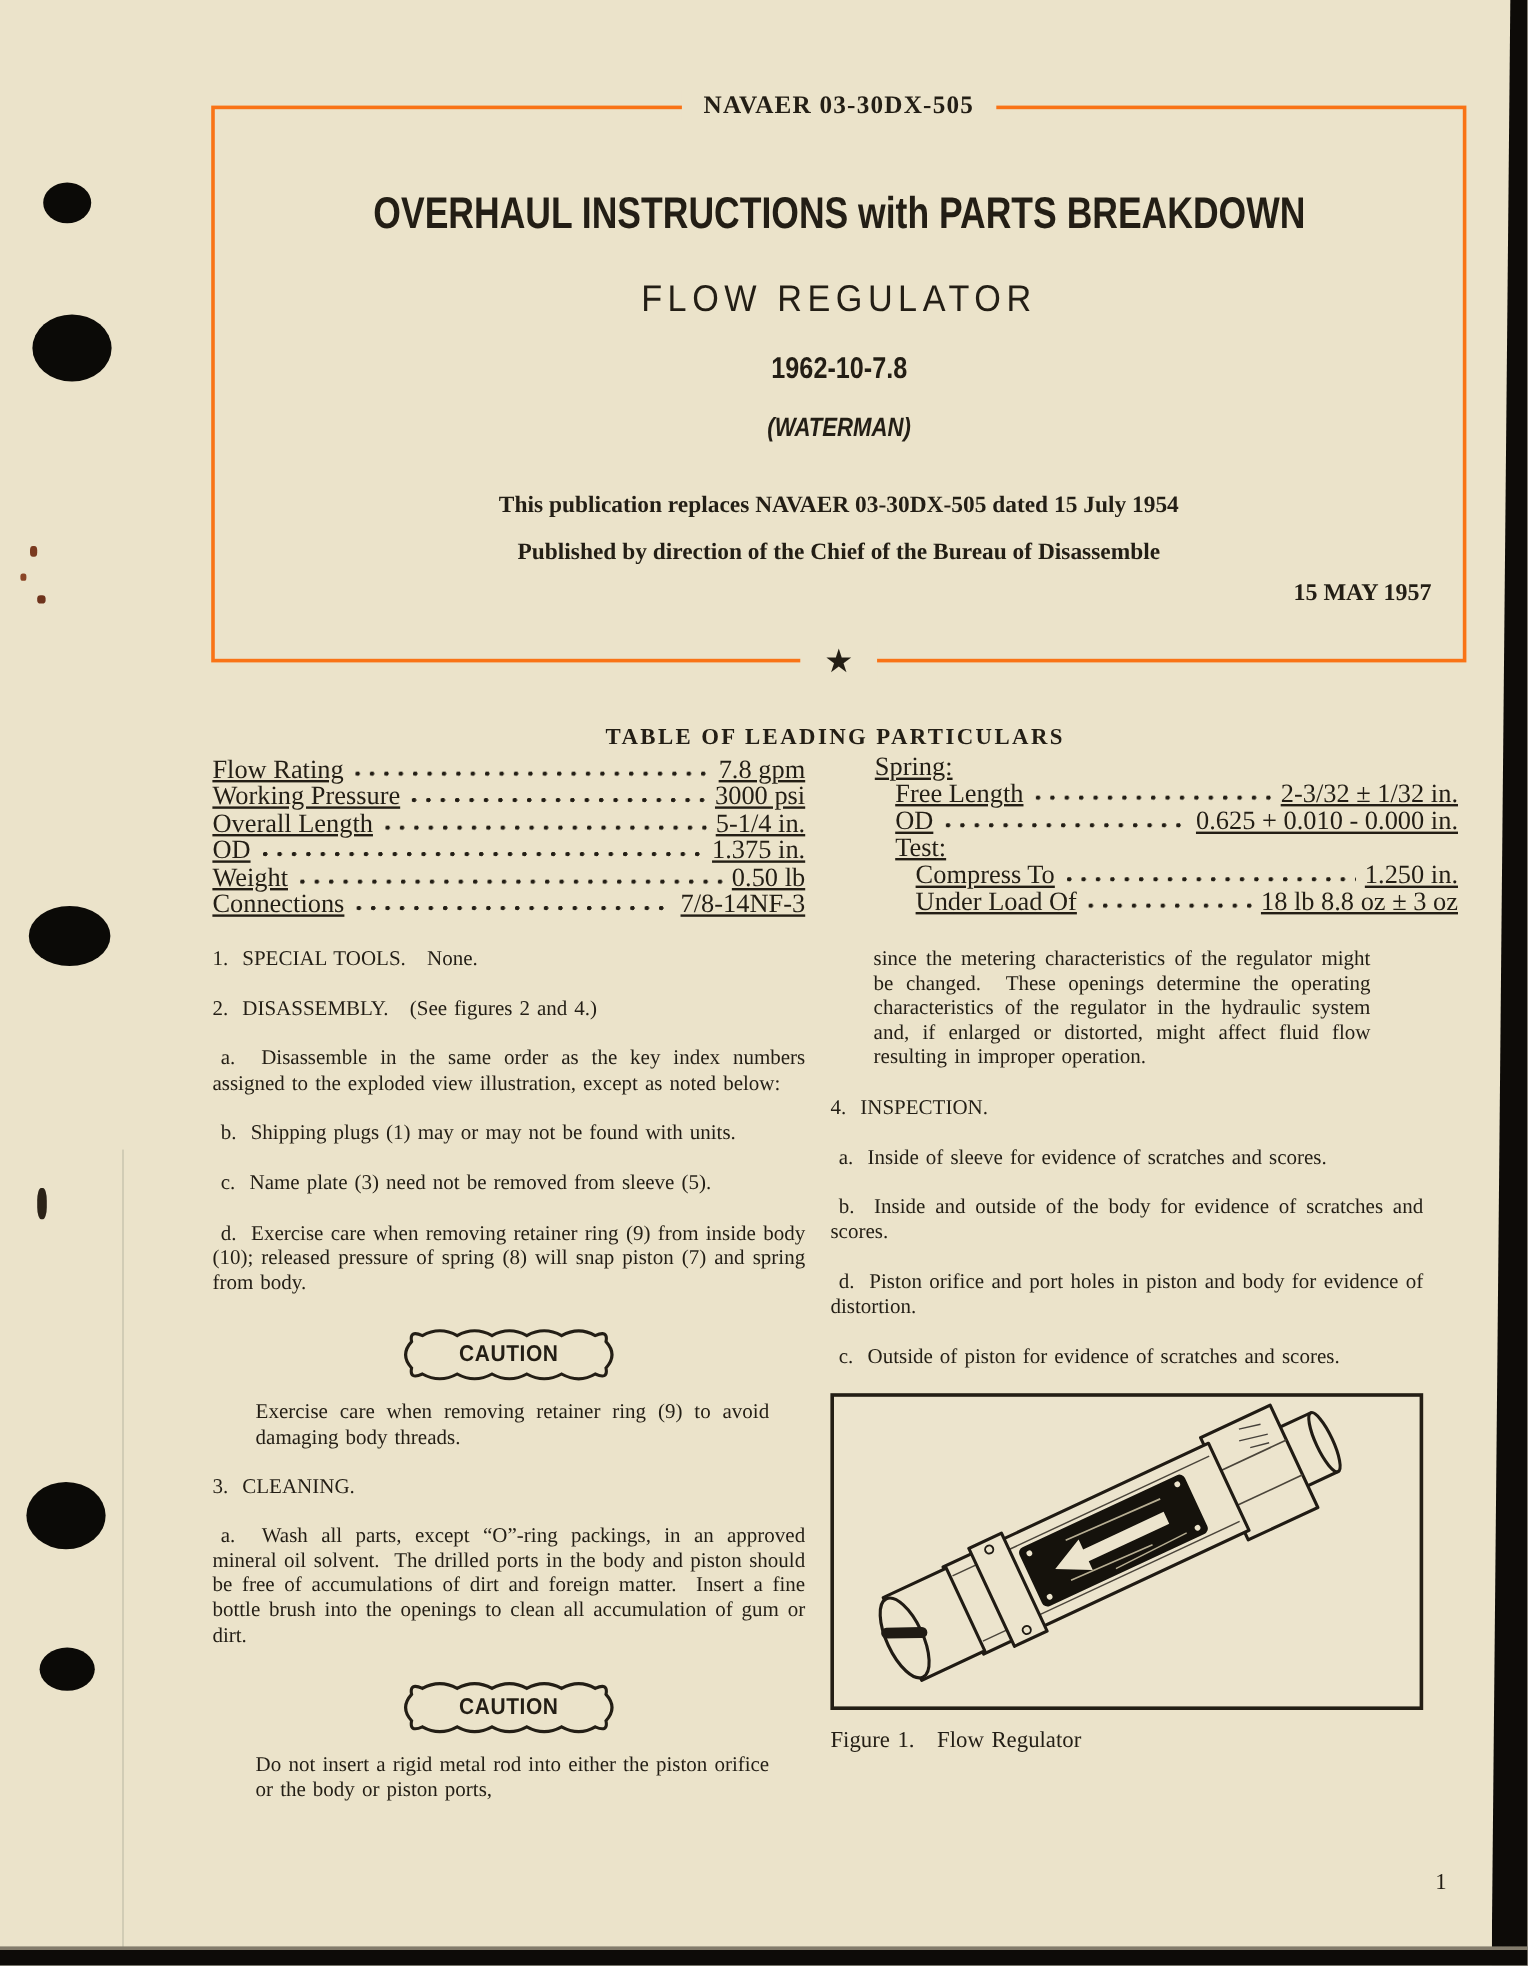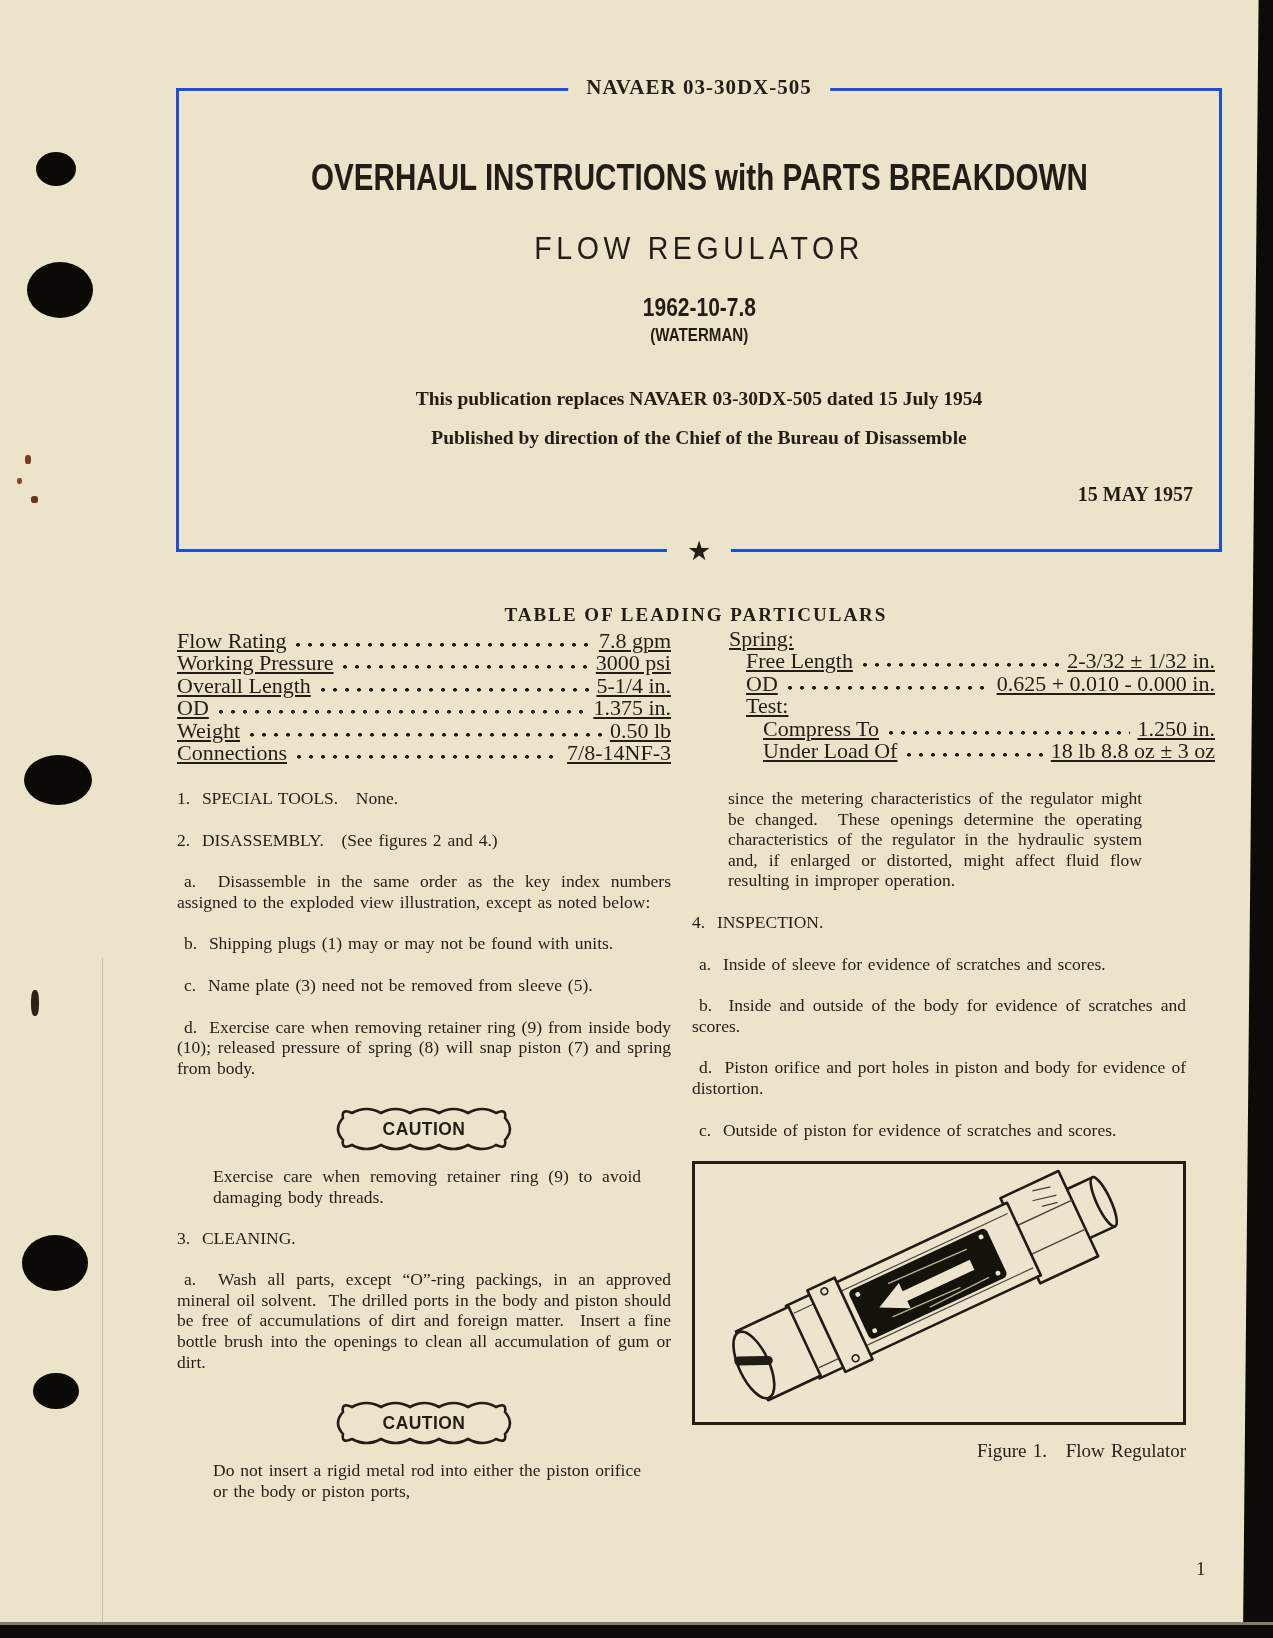--- a/index.html
+++ b/index.html
@@ -18,39 +18,39 @@
   .hole1{left:36px; top:152px; width:40px; height:34px;}
   .hole2{left:27px; top:262px; width:66px; height:56px;}
   .hole3{left:24px; top:755px; width:68px; height:50px;}
   .hole4{left:22px; top:1235px; width:66px; height:56px;}
   .hole5{left:33px; top:1373px; width:46px; height:36px;}
   .speck{position:absolute; border-radius:40%;}
   .crease{position:absolute; left:102px; top:958px; width:1px; height:672px;
     background:rgba(110,118,104,.35);}
   
   .hbox{position:absolute; left:176px; top:88px; width:1040px; height:458px;
-    border:3px solid #1d4ed8;}
+    border:3px solid #f97316;}
   .hbox-doc{position:absolute; top:-16px; left:50%; transform:translateX(-50%);
     background:#ebe3ca; padding:0 18px; font-weight:bold; font-size:21px;
     letter-spacing:1px; white-space:nowrap;}
   .hbox-star{position:absolute; bottom:-22px; left:50%; transform:translateX(-50%);
     background:#ebe3ca; padding:0 20px; font-size:27px; line-height:40px;}
   .tblock{text-align:center;}
   .tblock .sx{display:inline-block; white-space:nowrap;}
   .t1{margin-top:66px; font-family:"Liberation Sans",sans-serif; font-weight:bold;
     font-size:37px;}
   .t1 .sx{transform:scaleX(.80);}
   .t2{margin-top:32px; font-family:"Liberation Sans",sans-serif; font-weight:normal;
     font-size:31px;}
   .t2 .sx{transform:scaleX(.92); letter-spacing:5px;}
   .t3{margin-top:26px; font-family:Liberation Sans, sans-serif; font-weight:bold;
     font-size:25px;}
   .t3 .sx{transform:scaleX(.84);}
-  .t4{margin-top:3px; font-family:"Liberation Sans",sans-serif; font-weight:bold;
-    font-size:18px;}
+  .t4{margin-top:21px; font-family:"Liberation Sans",sans-serif; font-weight:bold;
+    font-size:22px;font-style:italic;}
   .t4 .sx{transform:scaleX(.84);}
   .rep{margin-top:42px; font-weight:bold; font-size:19.5px;}
   .auth{margin-top:17px; font-weight:bold; font-size:19.5px;}
   .hdate{position:absolute; right:26px; top:392px; font-weight:bold; font-size:20px;}
   
   .tbl-head{position:absolute; left:176px; top:604px; width:1040px;
     text-align:center; font-size:19px; font-weight:bold; letter-spacing:2px;}
   .tbl{position:absolute; font-size:22px;text-decoration:underline;}
   .tbl-left{left:177px; top:630px; width:494px;}
   .tbl-right{left:729px; top:628px; width:486px;}
@@ -71,21 +71,21 @@
   .cont-para{margin:0 44px 21px 36px !important;}
   
   .caution-badge{position:relative; width:178px; height:50px; margin:26px auto 12px;}
   .caution-badge svg{display:block;}
   .caution-word{position:absolute; inset:0; display:flex; align-items:center;
     justify-content:center; font-family:"Liberation Sans",sans-serif;
     font-weight:bold; font-size:19px; letter-spacing:.5px; transform:scaleX(.92);}
   
   .fig-frame{border:3px solid #231e15; height:258px; margin-top:20px;
     background:#ece4cd;}
-  .fig-caption{text-align:right; margin-top:16px; font-size:19px;
+  .fig-caption{text-align:left; margin-top:16px; font-size:19px;
     white-space:pre-wrap;}
   .page-num{position:absolute; left:1196px; top:1558px; font-size:19px;}
 </style>
 </head>
 <body>
 
 <div class="page">
 
   <div class="hole hole1"></div>
   <div class="hole hole2"></div>

